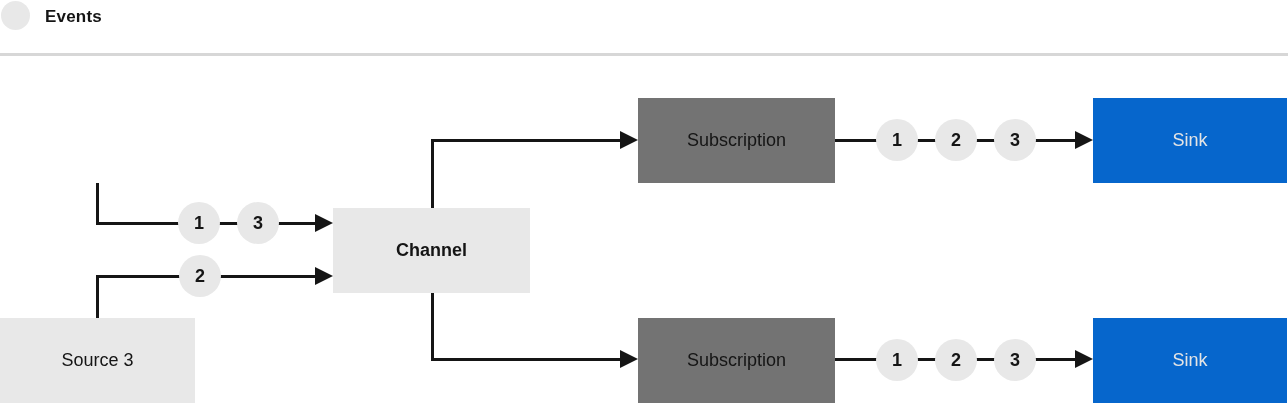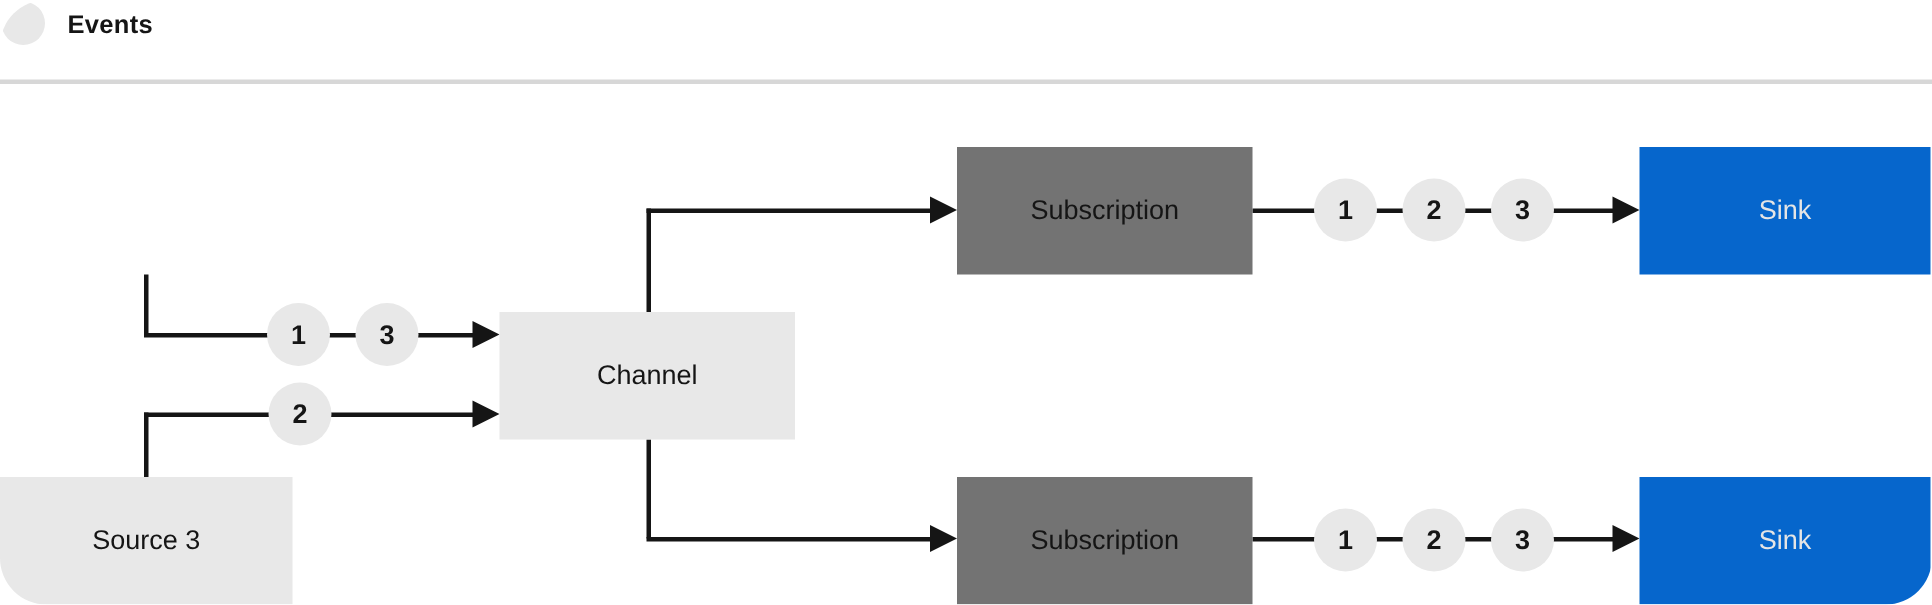--- a/index.html
+++ b/index.html
@@ -3,21 +3,20 @@
 <meta charset="utf-8">
 <style>
   html, body { margin: 0; padding: 0; background: #ffffff; }
   .canvas {
     position: relative;
     width: 1288px;
     height: 403px;
     background: #ffffff;
     font-family: "Liberation Sans", sans-serif;
     overflow: hidden;
-    border-radius: 31px;
   }
   
   .legend-circle {
     position: absolute; left: 1px; top: 1px;
     width: 29px; height: 29px; border-radius: 50%;
     background: #e8e8e8;
   }
   .legend-label {
     position: absolute; left: 45px; top: 7px;
     font-size: 17px; font-weight: bold; color: #151515;
@@ -31,21 +30,21 @@
   .box {
     position: absolute;
     display: flex; align-items: center; justify-content: center;
     font-size: 18px; color: #151515;
   }
   .gray  { background: #e8e8e8; }
   .blue-light { background: #737373; align-items: center; }
   .blue  { background: #0666cc; color: #e5e5e5; }
   .box-source1 { left: 0;     top: 98px;  width: 195px; height: 85px; }
   .box-source2 { left: 0;     top: 318px; width: 195px; height: 85px; }
-  .box-channel { left: 333px; top: 208px; width: 197px; height: 85px; }
+  .box-channel { left: 333px; top: 208px; width: 197px; height: 85px; font-weight: bold; }
   .box-sub-top { left: 638px; top: 98px;  width: 197px; height: 85px; }
   .box-sub-bot { left: 638px; top: 318px; width: 197px; height: 85px; }
   .box-sink-top { left: 1093px; top: 98px;  width: 194px; height: 85px; }
   .box-sink-bot { left: 1093px; top: 318px; width: 194px; height: 85px; }
   
   .line { position: absolute; background: #151515; }
   .hline { height: 3px; }
   .vline { width: 3px; }
   .l-src1-v  { left: 96px;  top: 183px; height: 41px; }
   .l-src1-h  { left: 96px;  top: 222px; width: 221px; }

